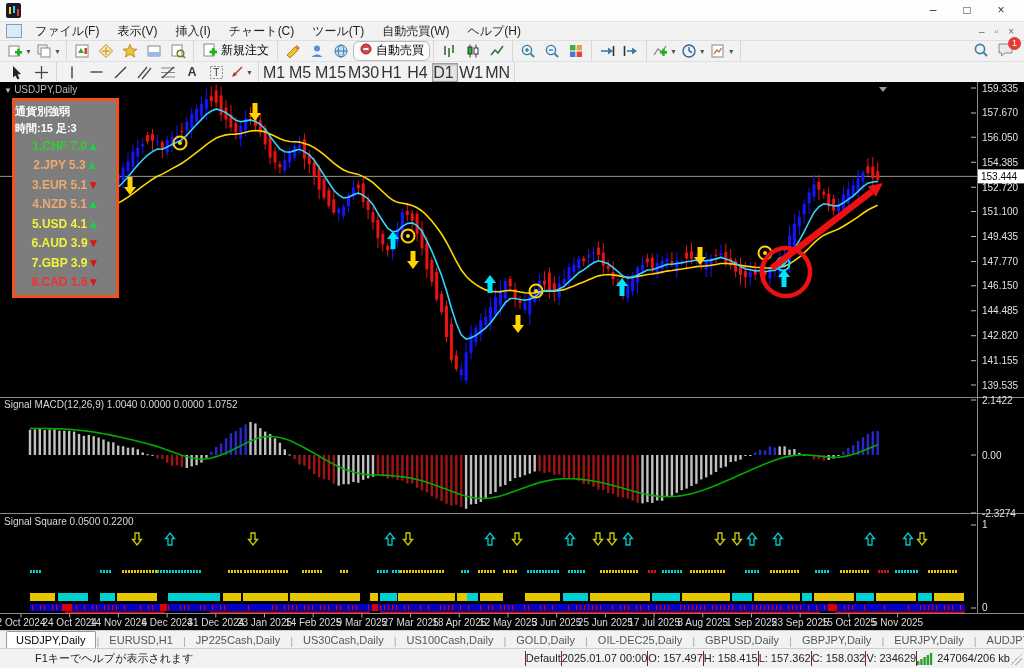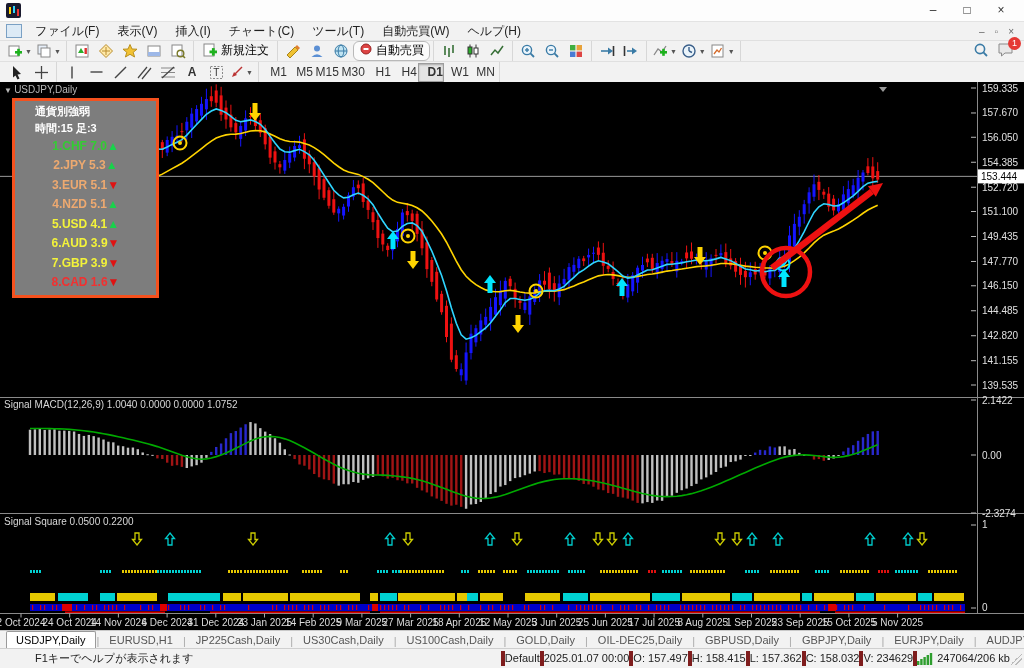--- a/index.html
+++ b/index.html
@@ -21,41 +21,41 @@
   .tgroup{display:flex;align-items:center;height:20px;padding:0 3px;border-right:1px solid #d7d7d7;}
   .tbtn{min-width:20px;height:18px;display:flex;align-items:center;justify-content:center;gap:2px;padding:0 2px;color:#333;}
   .tbtn svg{display:block;}
   .drop{font-size:7px;color:#555;}
   .txtbtn{display:flex;align-items:flex-start;gap:3px;padding:0 5px;height:18px;}
   .framed{border:1px solid #b9b9b9;border-radius:6px;background:#fbfbfb;}
   .tb-right{margin-left:auto;display:flex;align-items:center;gap:8px;padding-right:8px;}
   .notif{position:relative;}
   .badge{position:absolute;top:-5px;right:-7px;background:#e53935;color:#fff;border-radius:50%;width:13px;height:13px;font-size:9px;line-height:13px;text-align:center;}
   
-  .tfbtn{min-width:24px;height:17px;line-height:17px;text-align:right;font-size:12px;color:#333;border:1px solid transparent;}
-  .tfbtn.active{border:1px solid #9d9d9d;background:#e4e4e4;box-shadow:inset 0 1px 2px rgba(0,0,0,.25);font-weight:bold;}
+  .tfbtn{min-width:24px;height:17px;line-height:17px;text-align:left;font-size:16px;color:#333;border:1px solid transparent;}
+  .tfbtn.active{border:1px solid #9d9d9d;background:#e4e4e4;box-shadow:inset 0 1px 2px rgba(0,0,0,.25);}
   
   .chartwrap{position:relative;width:1024px;height:548px;background:#000;}
   .symlabel{position:absolute;left:4px;top:2px;color:#b9b9b9;font-size:10px;z-index:5;}
   .paneLabel{position:absolute;color:#d8d8d8;font-size:10px;z-index:5;}
   
-  .spanel{position:absolute;left:12px;top:16px;width:101px;height:190px;background:#7d7d7d;border:3px solid #f5511e;z-index:6;padding:2px 20px;box-sizing:content-box;}
+  .spanel{position:absolute;left:12px;top:16px;width:101px;height:190px;background:#7d7d7d;border:3px solid #f5511e;z-index:6;padding:2px 0;box-sizing:content-box;}
   .sptitle{color:#fff;font-size:11px;font-weight:bold;line-height:17px;}
   .spsub{color:#fff;font-size:11px;font-weight:bold;line-height:16px;}
   .srow{display:flex;align-items:center;justify-content:center;height:19.5px;}
   .slabel{font-size:12px;font-weight:bold;}
   .sarrow{font-size:12px;line-height:12px;}
   
   .tabsbar{height:17px;background:#f2f2f2;display:flex;align-items:flex-end;font-size:11px;color:#555;padding-left:6px;border-top:1px solid #c9c9c9;}
   .tab{padding:1px 9px;line-height:14px;white-space:nowrap;}
   .tab.active{background:#fff;border:1px solid #9a9a9a;border-bottom:none;border-radius:2px 2px 0 0;color:#000;}
   .tabsep{color:#aaa;padding:0 1px;line-height:14px;}
   
   .statusbar{height:21px;background:#f2f2f2;display:flex;align-items:center;font-size:11px;color:#222;border-top:1px solid #cfcfcf;}
-  .scell{padding:0 0;border-left:4px solid #7f1d1d;height:15px;line-height:15px;white-space:nowrap;display:flex;align-items:center;gap:4px;}
+  .scell{padding:0 0;border-left:1px solid #7f1d1d;height:15px;line-height:15px;white-space:nowrap;display:flex;align-items:center;gap:4px;}
   .shelp{flex:1;padding:0 6px;border-left:none;margin-left:29px;}
   .grip{width:12px;height:12px;margin-right:2px;background:linear-gradient(135deg,transparent 50%,#bbb 50%,#bbb 58%,transparent 58%,transparent 70%,#bbb 70%,#bbb 78%,transparent 78%);}
 </style>
 </head>
 <body>
 
 <div class="app">
 
   <div class="titlebar">
     <span class="appicon"></span>

